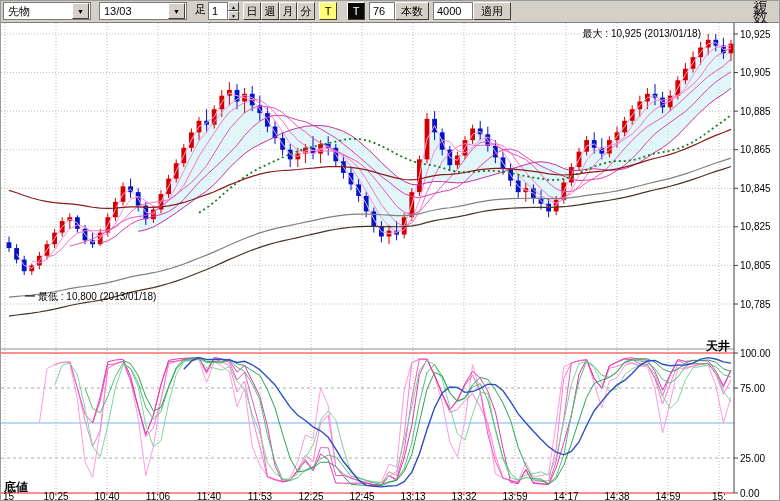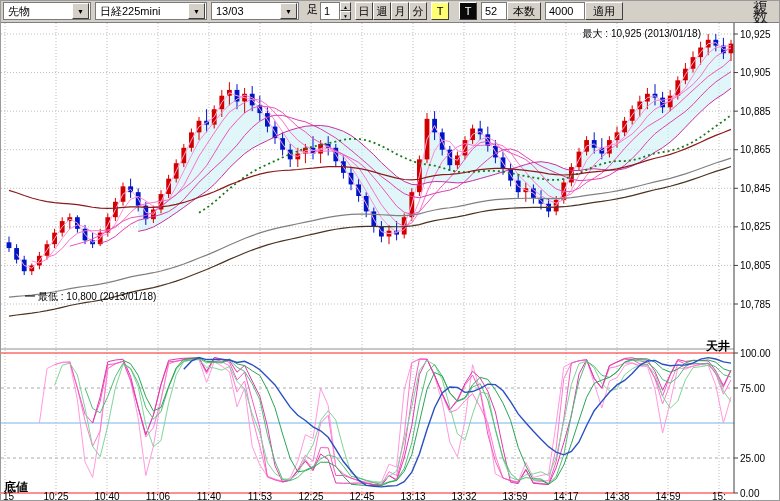--- a/index.html
+++ b/index.html
@@ -35,24 +35,20 @@
 <body>
 
 <div class="page">
 
   <div class="toolbar">
     <div class="combo" style="width:88px">
       <span class="txt">先物</span>
       <span class="arrow">▼</span>
     </div>
     <div class="sep"></div>
-    <div class="combo" style="width:112px">
-      <span class="txt">日経225mini</span>
-      <span class="arrow">▼</span>
-    </div>
     <div class="sep"></div>
     <div class="combo" style="width:88px">
       <span class="txt">13/03</span>
       <span class="arrow">▼</span>
     </div>
     <span class="lbl" style="margin-left:8px">足</span>
     <div class="inputbox" style="width:20px">
       <span>1</span>
     </div>
     <div class="spin">
@@ -75,21 +71,21 @@
     <div class="sep"></div>
     <div class="btn yellow" style="width:18px">
         <span>T</span>
       </div>
     <div style="width:10px"></div>
     <div class="btn black">
         <span>T</span>
       </div>
     <div class="sep"></div>
     <div class="inputbox" style="width:26px">
-      <span>52</span>
+      <span>76</span>
     </div>
     <div class="btn" style="width:34px">
         <span>本数</span>
       </div>
     <div class="sep"></div>
     <div class="inputbox" style="width:40px">
       <span>4000</span>
     </div>
     <div class="btn" style="width:38px">
         <span>適用</span>

